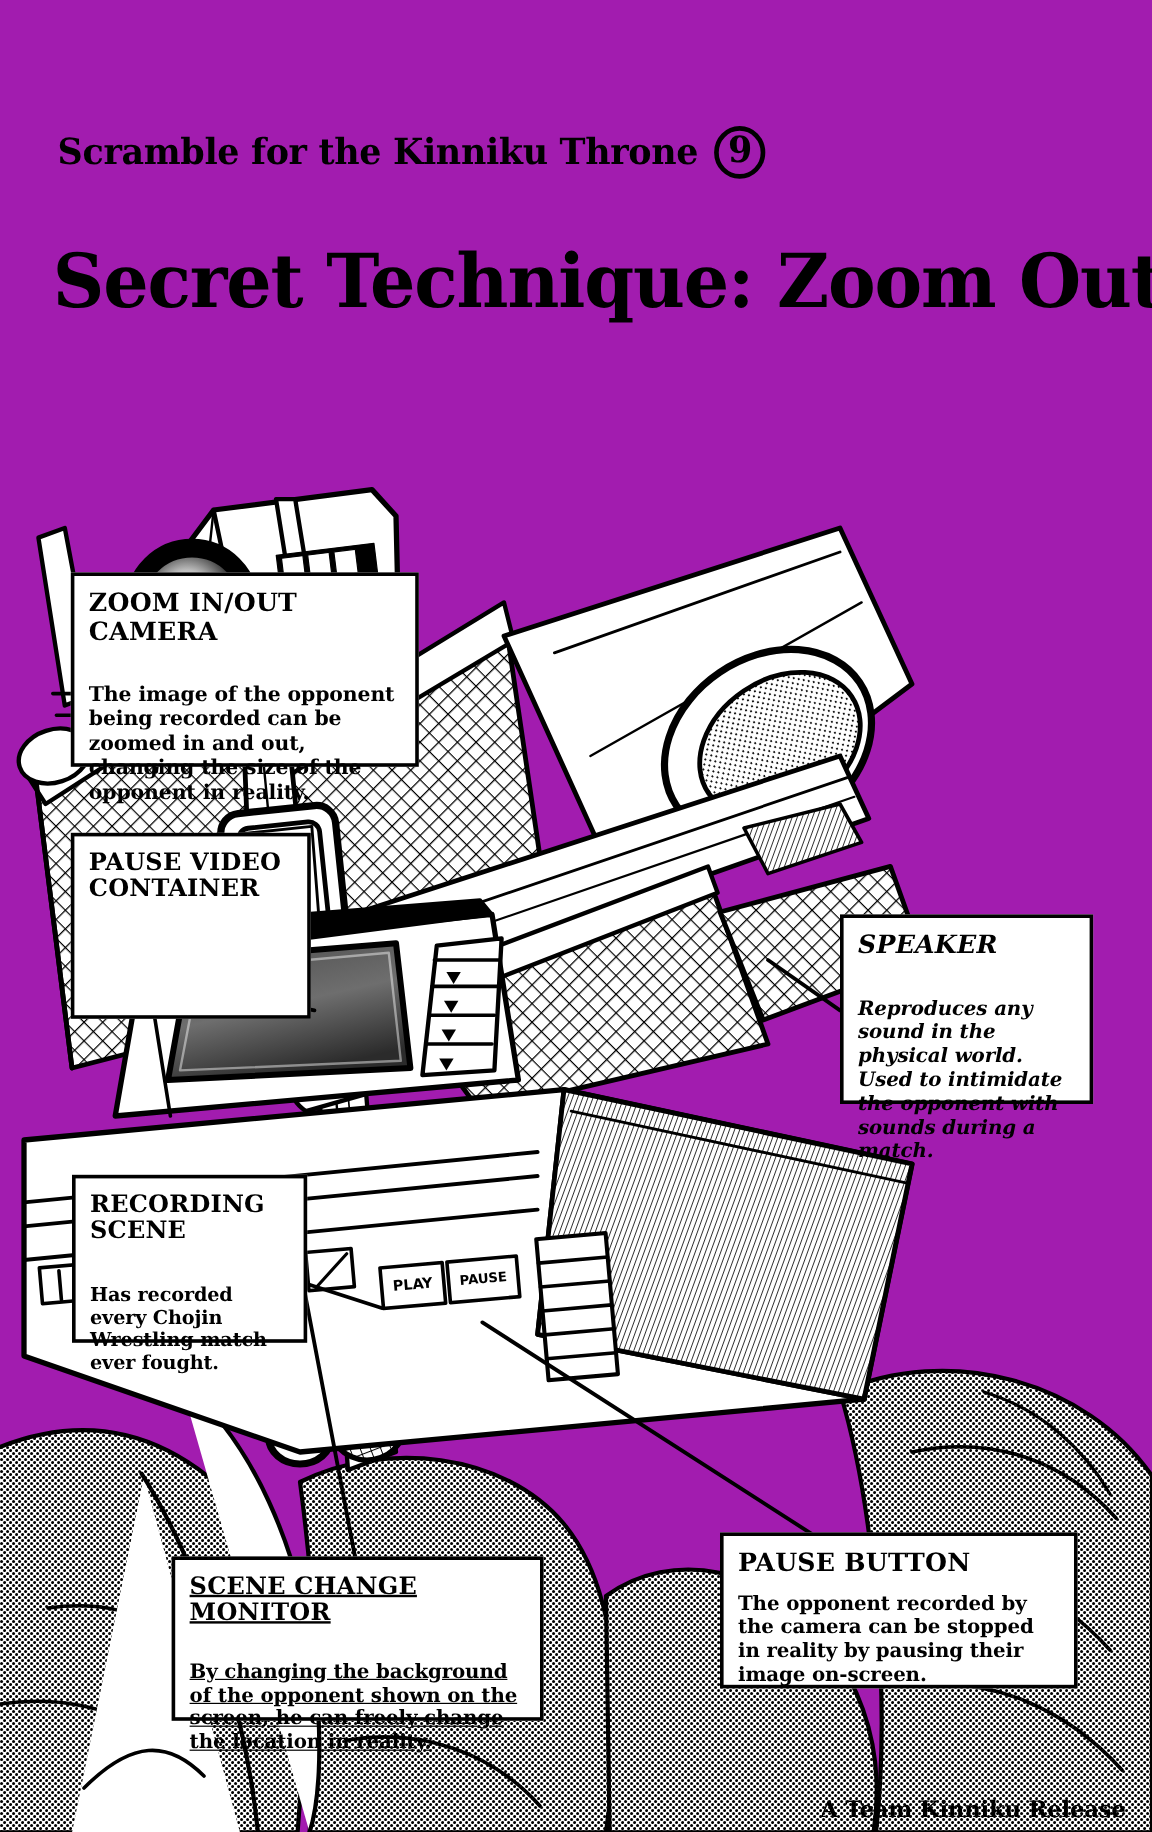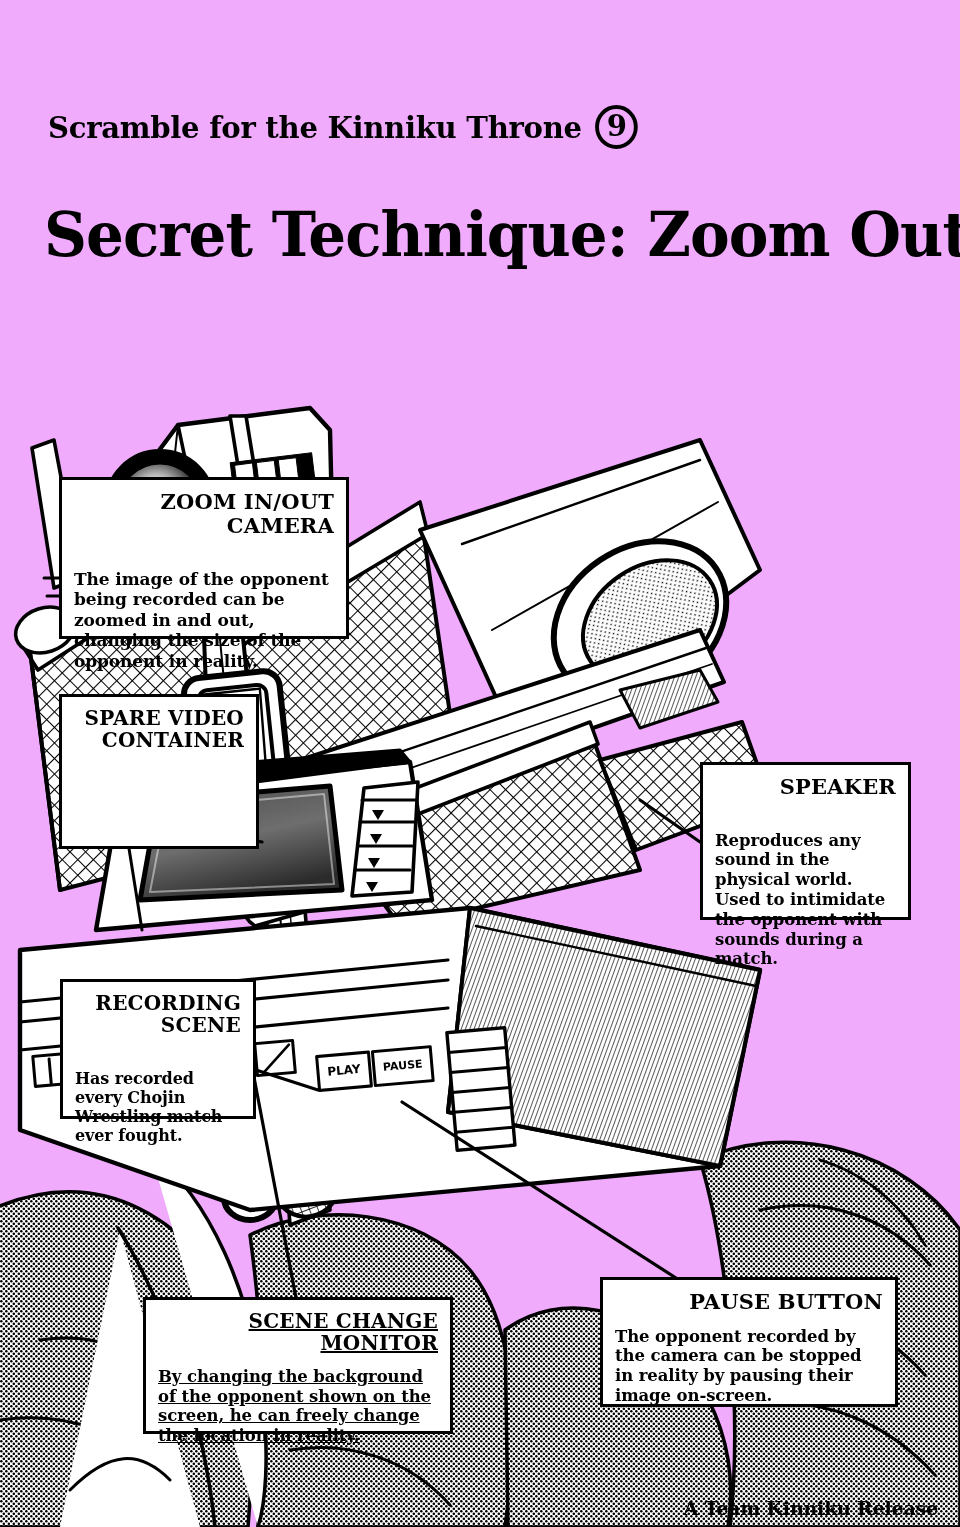--- a/index.html
+++ b/index.html
@@ -1,21 +1,21 @@
 <!DOCTYPE html>
 <html><head>
 <meta charset="utf-8">
 <style>
   html,body{margin:0;padding:0;background:#fff;}
   body{
     width:960px;height:1527px;position:relative;overflow:hidden;
     font-family:"Liberation Serif", serif;color:#000;
     -webkit-font-smoothing:antialiased;
   }
-  .page{position:absolute;inset:0;background:#f0abfc;}
+  .page{position:absolute;inset:0;background:#a21caf;}
 
   
   .chapter-line{
     position:absolute;left:48px;top:105px;
     display:flex;align-items:center;gap:14px;
     font-family:"DejaVu Serif", serif;
     font-weight:bold;font-size:30px;letter-spacing:-0.3px;
     white-space:nowrap;
     transform:scaleX(0.97);transform-origin:left center;
   }
@@ -37,48 +37,48 @@
   .art{position:absolute;left:0;top:330px;width:960px;height:1197px;}
   .art svg{display:block;width:100%;height:100%;}
 
   
   .callout{
     position:absolute;background:#fff;border:3px solid #000;
     box-sizing:border-box;padding:10px 12px 12px 12px;
     font-family:"DejaVu Serif", serif;
   }
   .callout .ttl{
-    font-weight:bold;text-align:right;line-height:1.12;
+    font-weight:bold;text-align:left;line-height:1.12;
     letter-spacing:0.2px;
   }
   .callout .body{
     font-weight:bold;line-height:1.20;letter-spacing:-0.1px;
   }
   .callout .ttl + .body{margin-top:32px;}
 
   .c-camera{left:59px;top:477px;width:290px;height:162px;}
   .c-camera .ttl{font-size:21px;}
   .c-camera .body{font-size:17px;}
 
   .c-video{left:59px;top:694px;width:200px;height:155px;}
   .c-video .ttl{font-size:20px;}
   .c-video .body{font-size:16.5px;}
 
-  .c-speaker{left:700px;top:762px;width:211px;height:158px;}
+  .c-speaker{left:700px;top:762px;width:211px;height:158px;font-style:italic;}
   .c-speaker .ttl{font-size:21px;}
   .c-speaker .body{font-size:16.5px;}
 
   .c-mike{left:60px;top:979px;width:196px;height:140px;}
   .c-mike .ttl{font-size:20px;}
   .c-mike .body{font-size:16px;}
 
   .c-scene{left:143px;top:1297px;width:310px;height:137px;text-decoration:underline;}
   .c-scene .ttl{font-size:20px;}
   .c-scene .body{font-size:16.5px;}
-  .c-scene .ttl + .body{margin-top:12px;}
+  .c-scene .ttl + .body{margin-top:28px;}
 
   .c-pause{left:600px;top:1277px;width:298px;height:130px;}
   .c-pause .ttl{font-size:21px;}
   .c-pause .body{font-size:16.5px;}
   .c-pause .ttl + .body{margin-top:13px;}
 
   .credit{
     position:absolute;right:22px;bottom:8px;
     font-family:"DejaVu Serif", serif;font-weight:bold;font-size:19px;
     letter-spacing:-0.2px;white-space:nowrap;text-align:center;
@@ -336,21 +336,21 @@
     </g>
   </svg>
   </div>
 
   <div class="callout c-camera">
     <div class="ttl">ZOOM IN/OUT CAMERA</div>
     <div class="body">The image of the opponent being recorded can be zoomed in and out, changing the size of the opponent in reality.</div>
   </div>
 
   <div class="callout c-video">
-    <div class="ttl">SPARE VIDEO CONTAINER</div>
+    <div class="ttl">PAUSE VIDEO CONTAINER</div>
   </div>
 
   <div class="callout c-speaker">
     <div class="ttl">SPEAKER</div>
     <div class="body">Reproduces any sound in the physical world. Used to intimidate the opponent with sounds during a match.</div>
   </div>
 
   <div class="callout c-mike">
     <div class="ttl">RECORDING SCENE</div>
     <div class="body">Has recorded every Chojin Wrestling match ever fought.</div>

